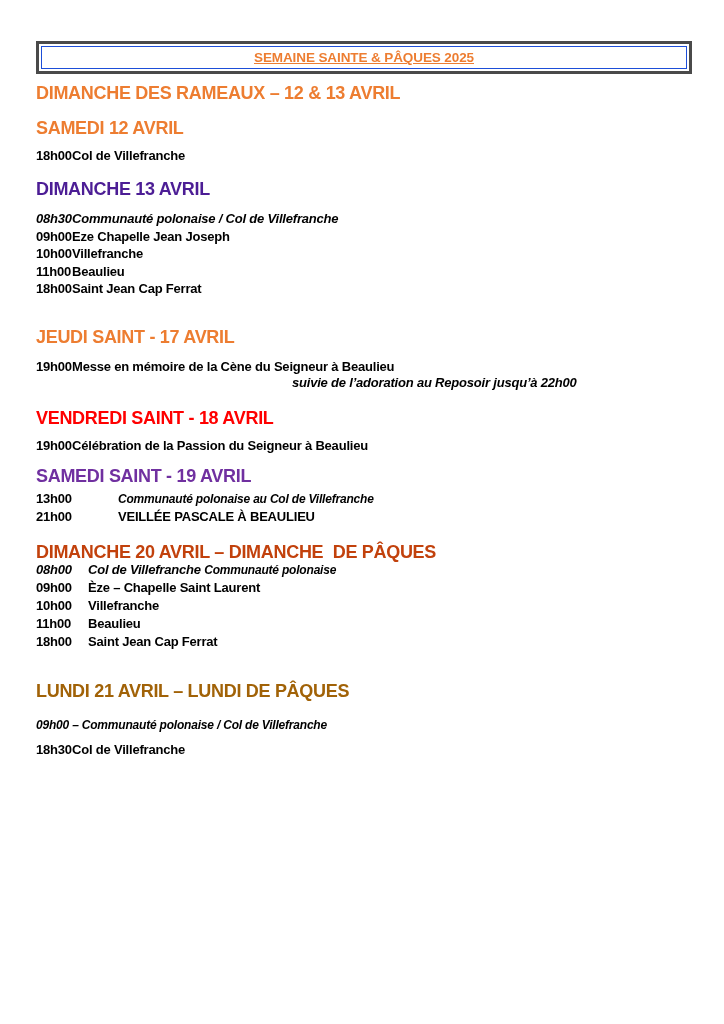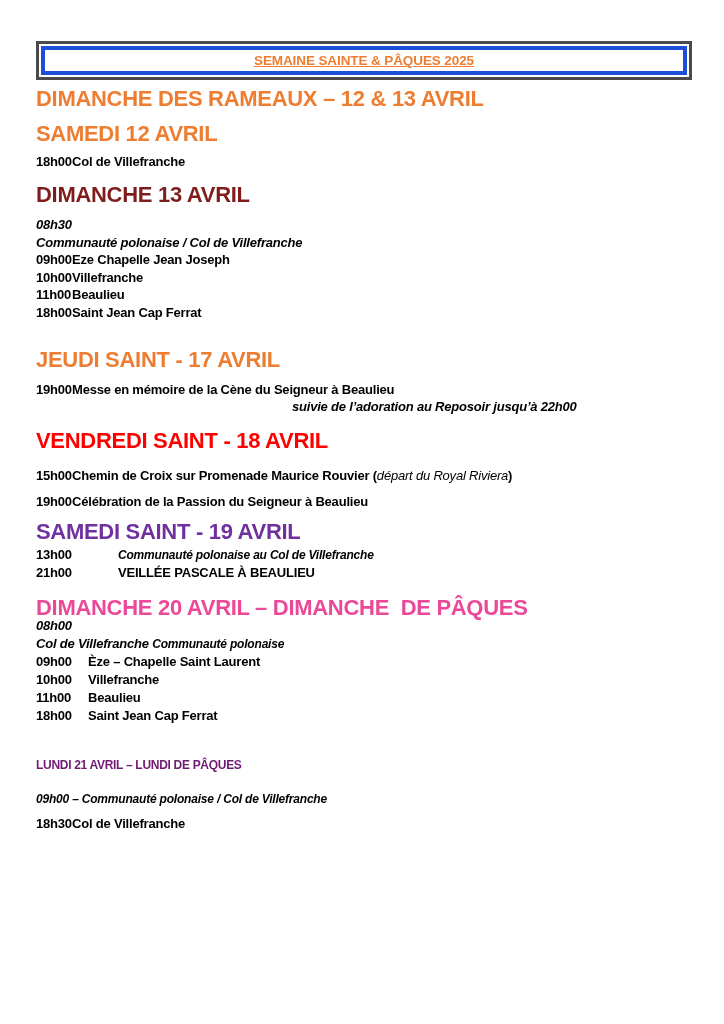--- a/index.html
+++ b/index.html
@@ -19,58 +19,58 @@
     box-sizing: border-box;
     width: 724px;
     height: 1024px;
     padding: 0 36px;
   }
   
   .title-box {
     box-sizing: border-box;
     margin: 46px 0 0 5px;
     width: 646px;
-    border: 4px solid #1d4ed8;
+    border: 1px solid #1d4ed8;
     box-shadow: 0 0 0 2px #ffffff, 0 0 0 5px #4a4a4a;
     background: #ffffff;
     text-align: center;
     line-height: 20px;
   }
   .title-text {
     font-size: 13.5px;
     letter-spacing: -0.1px;
     text-decoration: underline;
     white-space: pre-wrap;
   }
   .h {
     margin: 0;
-    font-size: 22px;
+    font-size: 18px;
     line-height: 18px;
     letter-spacing: -0.3px;
     font-weight: bold;
     white-space: pre-wrap;
   }
   .h-lundi {
-    font-size: 12px;
+    font-size: 18px;
     line-height: 19px;
-    color: #701a75;
+    color: #a16207;
   }
   .row {
     display: flex;
     margin: 0;
     font-size: 13px;
     line-height: 14px;
     letter-spacing: -0.2px;
     justify-content: space-between;
   }
   .time { flex: none; width: 36px; }
   .t52 .time { width: 52px; }
   .t82 .time { width: 82px; }
   .txt { flex: 1; }
-  .it { font-style: italic; flex-direction: column; }
+  .it { font-style: italic; }
   .paren-it { font-style: italic; font-weight: normal; }
   .sz12 { font-size: 12px; }
   .sz125 { font-size: 12.5px; }
   .rows-tight .row { line-height: 17.5px; }
   .rows-18 .row { line-height: 18px; }
   .jeudi-block .row, .jeudi-block .note { line-height: 16.5px; }
   .note {
     margin-left: 256px;
     font-size: 13px;
     letter-spacing: -0.2px;
@@ -87,21 +87,21 @@
 
   <div class="h" style="margin-top: 15px; color: rgb(237, 125, 49);">DIMANCHE DES RAMEAUX – 12 &amp; 13 AVRIL</div>
 
   <div class="h" style="margin-top: 17px; color: rgb(237, 125, 49);">SAMEDI 12 AVRIL</div>
 
   <div class="row" style="margin-top:12px">
     <span class="time">18h00</span>
     <span class="txt">Col de Villefranche</span>
   </div>
 
-  <div class="h" style="margin-top: 17px; color: #7f1d1d;">DIMANCHE 13 AVRIL</div>
+  <div class="h" style="margin-top: 17px; color: #4c1d95;">DIMANCHE 13 AVRIL</div>
 
   <div class="rows-tight" style="margin-top:12px">
     <div class="row it">
       <span class="time">08h30</span>
       <span class="txt">Communauté polonaise / Col de Villefranche</span>
     </div>
     <div class="row">
       <span class="time">09h00</span>
       <span class="txt">Eze Chapelle Jean Joseph</span>
     </div>
@@ -124,43 +124,39 @@
   <div class="jeudi-block" style="margin-top:13px">
     <div class="row">
       <span class="time">19h00</span>
       <span class="txt">Messe en mémoire de la Cène du Seigneur à Beaulieu</span>
     </div>
     <div class="note it">suivie de l’adoration au Reposoir jusqu’à 22h00</div>
   </div>
 
   <div class="h" style="margin-top: 17px; color: rgb(255, 0, 0);">VENDREDI SAINT - 18 AVRIL</div>
 
-  <div class="row" style="margin-top:19px">
-    <span class="time">15h00</span>
-    <span class="txt"><span>Chemin de Croix sur Promenade Maurice Rouvier (</span><span class="paren-it">départ du Royal Riviera</span><span>)</span></span>
-  </div>
   <div class="row" style="margin-top:12px">
     <span class="time">19h00</span>
     <span class="txt">Célébration de la Passion du Seigneur à Beaulieu</span>
   </div>
 
   <div class="h" style="margin-top: 14px; color: rgb(112, 48, 160);">SAMEDI SAINT - 19 AVRIL</div>
 
   <div class="rows-18" style="margin-top:5px">
     <div class="row t82">
       <span class="time">13h00</span>
       <span class="txt it sz12">Communauté polonaise au Col de Villefranche</span>
     </div>
     <div class="row t82">
       <span class="time">21h00</span>
       <span class="txt">VEILLÉE PASCALE À BEAULIEU</span>
     </div>
   </div>
 
-  <div class="h" style="margin-top: 17px; color: #ec4899;">DIMANCHE 20 AVRIL – DIMANCHE  DE PÂQUES</div>
+  <div class="h" style="margin-top: 17px; color: #c2410c;">DIMANCHE 20 AVRIL – DIMANCHE  DE PÂQUES</div>
 
   <div class="rows-18" style="">
     <div class="row t52 it">
       <span class="time">08h00</span>
       <span class="txt"><span>Col de Villefranche </span><span class="sz12">Communauté polonaise</span></span>
     </div>
     <div class="row t52">
       <span class="time">09h00</span>
       <span class="txt">Èze – Chapelle Saint Laurent</span>
     </div>

